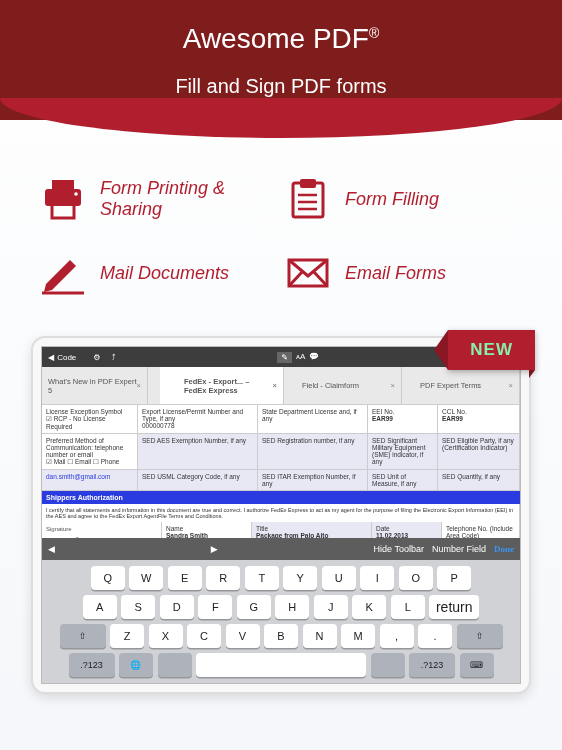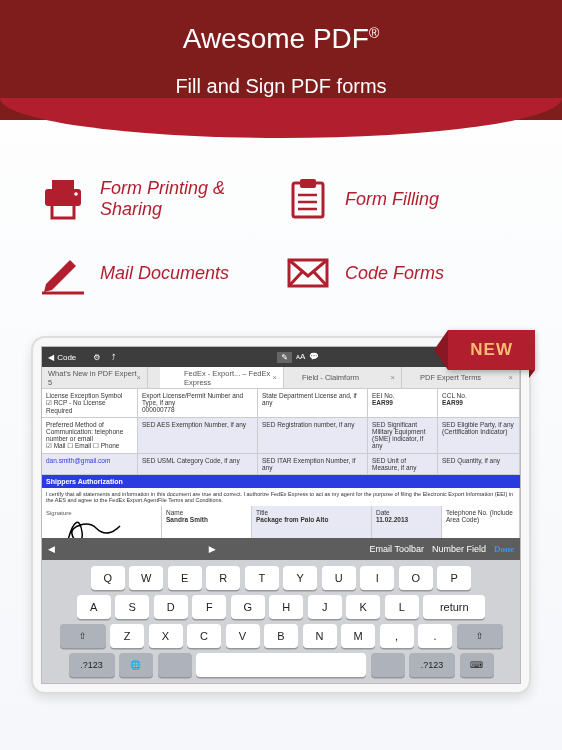--- a/index.html
+++ b/index.html
@@ -11,44 +11,44 @@
 .subtitle{color:#fff;font-size:20px;font-weight:300;z-index:2;margin-top:20px;}
 .features{display:grid;grid-template-columns:1fr 1fr;gap:28px 8px;padding:56px 40px 24px;}
 .feature{display:flex;align-items:center;gap:14px;}
 .ficon{width:46px;height:46px;flex-shrink:0;display:flex;align-items:center;justify-content:center;}
 .flabel{color:#b11f2e;font-size:18px;font-weight:300;font-style:italic;line-height:1.15;}
 .tablet{margin:16px auto 0;width:500px;height:358px;background:#f8f8f8;border:2px solid #ddd;border-radius:14px;padding:8px;position:relative;box-shadow:0 4px 12px rgba(0,0,0,.12);}
 .screen{width:100%;height:100%;background:#fff;border:1px solid #bbb;display:flex;flex-direction:column;overflow:hidden;}
 .topbar{height:20px;background:#3d3d3d;display:flex;align-items:center;justify-content:space-between;padding:0 6px;}
 .tb-left{color:#fff;font-size:8px;display:flex;align-items:center;gap:3px;}
 .tb-ctr{color:#fff;font-size:8px;display:flex;gap:4px;}
-.tabsrow{height:22px;background:#e9e9e9;border-bottom:1px solid #ccc;display:flex;font-size:7.5px;gap:12px;}
+.tabsrow{height:38px;background:#e9e9e9;border-bottom:1px solid #ccc;display:flex;font-size:7.5px;gap:12px;}
 .tab{flex:1;border-right:1px solid #ccc;display:flex;align-items:center;justify-content:space-between;padding:0 6px;color:#555;}
-.tab.active{background:#fff;font-weight:400;padding-left:24px;}
+.tab.active{background:#fff;font-weight:700;padding-left:24px;}
 .tabx{color:#888;}
 .form{flex:1;background:#fff;font-size:6.5px;overflow:hidden;}
 .fr{display:flex;border-bottom:1px solid #ccc;}
 .fc{border-right:1px solid #ccc;padding:3px 4px;min-height:16px;color:#333;}
 .fc.lav{background:#e8e8f5;}
 .shipauth{background:#2a3be0;color:#fff;font-weight:bold;padding:3px 4px;font-size:7px;}
 .sigrow{display:flex;height:48px;}
 .sigbox{width:120px;border-right:1px solid #ccc;padding:4px;font-size:6px;color:#555;position:relative;}
 .sigsvg{position:absolute;left:18px;top:6px;width:70px;height:36px;}
 .kbbar{height:22px;background:#5d5d5d;display:flex;align-items:center;justify-content:flex-end;padding:0 6px;gap:8px;}
 .kbbtn{color:#fff;font-size:9px;}
 .kbbtn.done{color:#3a95f5;font-weight:600;font-family:Liberation Serif, serif;}
 .kb{background:#d0d2d6;padding:6px 4px;display:flex;flex-direction:column;gap:5px;}
 .krow{display:flex;gap:4.5px;justify-content:center;}
 .kk{background:#fff;border-radius:4px;box-shadow:0 1.5px 0 rgba(0,0,0,.28);height:24px;display:flex;align-items:center;justify-content:center;font-size:11px;color:#222;}
 .kk.w{width:34px;}
 .kk.sp{width:170px;}
 .kk.md{width:46px;}
-.kk.lg{width:62px;font-size:11px;}
+.kk.lg{width:50px;font-size:14px;}
 .kk.g{background:#aeb2bb;color:#222;font-size:9px;}
-.newribbon{position:absolute;right:-6px;top:-8px;background:#b11f2e;color:#fdba74;padding:10px 22px;font-size:17px;font-weight:bold;letter-spacing:1px;box-shadow:0 2px 6px rgba(0,0,0,.3);}
+.newribbon{position:absolute;right:-6px;top:-8px;background:#b11f2e;color:#86efac;padding:10px 22px;font-size:17px;font-weight:bold;letter-spacing:1px;box-shadow:0 2px 6px rgba(0,0,0,.3);}
 .newribbon::before{content:"";position:absolute;left:-14px;top:0;border-top:20px solid transparent;border-bottom:20px solid transparent;border-right:14px solid #8a1824;}
 .newribbon::after{content:"";position:absolute;right:0;bottom:-8px;border-top:8px solid #7a141f;border-right:6px solid transparent;}
 </style>
 </head>
 <body>
 
 <div class="header">
   <div class="title"><span>Awesome PDF</span><sup>®</sup></div>
   <div class="subtitle">Fill and Sign PDF forms</div>
 </div>
@@ -87,21 +87,21 @@
     <div class="flabel">Mail Documents</div>
   </div>
   <div class="feature">
     <div class="ficon">
       <svg width="46" height="46" viewBox="0 0 46 46">
           <rect x="4" y="10" width="38" height="26" fill="none" stroke="#b11f2e" stroke-width="3"></rect>
           <path d="M4 10 L23 26 L42 10" fill="none" stroke="#b11f2e" stroke-width="3"></path>
           <path d="M4 36 L17 22 M42 36 L29 22" fill="none" stroke="#b11f2e" stroke-width="3"></path>
         </svg>
     </div>
-    <div class="flabel">Code Forms</div>
+    <div class="flabel">Email Forms</div>
   </div>
 </div>
 
 <div class="tablet">
   <div class="newribbon">NEW</div>
   <div class="screen">
     <div class="topbar">
       <div class="tb-left">
         <span>◀</span>
         <span>Code</span>
@@ -173,21 +173,21 @@
         <div class="fc lav" style="width:120px;"><span>Title</span><br><b>Package from Palo Alto</b></div>
         <div class="fc lav" style="width:70px;"><span>Date</span><br><b>11.02.2013</b></div>
         <div class="fc" style="flex:1;">Telephone No. (Include Area Code)</div>
       </div>
 
     </div>
 
     <div class="kbbar">
       <span class="kbbtn" style="margin-right:auto;">◀</span>
       <span class="kbbtn" style="margin-right:auto;">▶</span>
-      <span class="kbbtn">Email Toolbar</span>
+      <span class="kbbtn">Hide Toolbar</span>
       <span class="kbbtn">Number Field</span>
       <span class="kbbtn done">Done</span>
     </div>
 
     <div class="kb">
       <div class="krow" id="kr1">
           <div class="kk w">Q</div>
           <div class="kk w">W</div>
           <div class="kk w">E</div>
           <div class="kk w">R</div>

